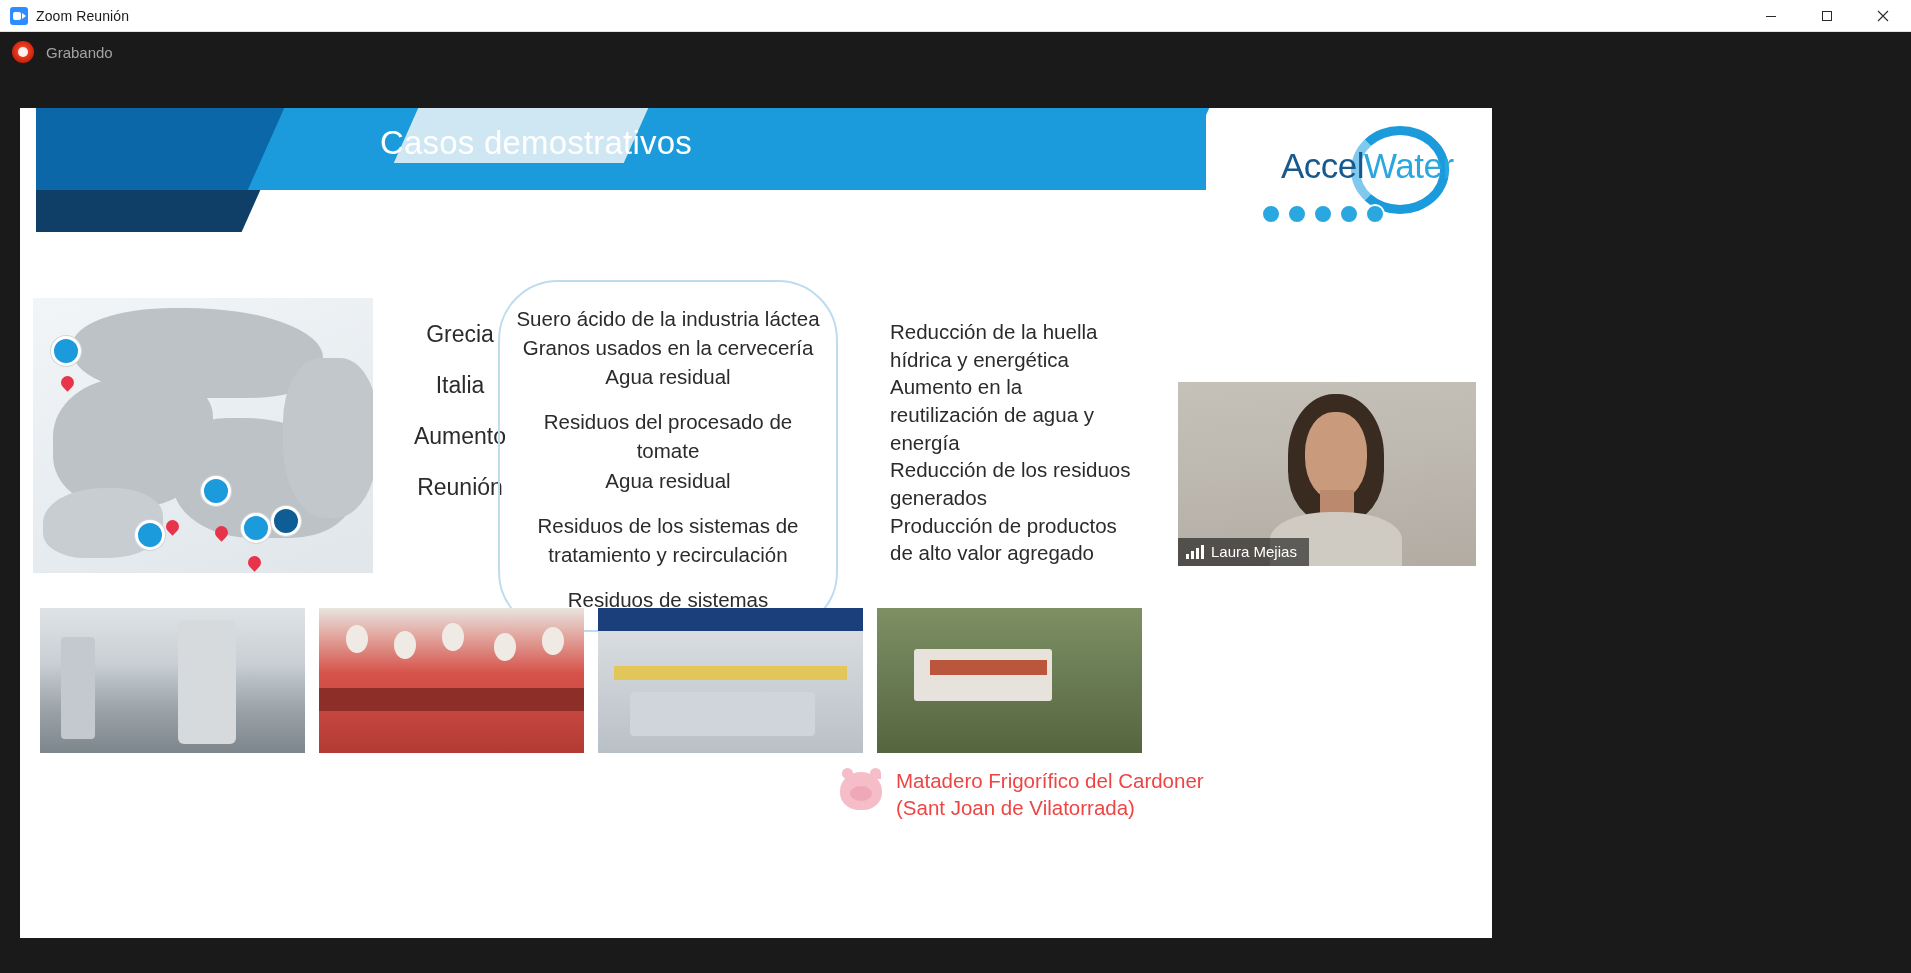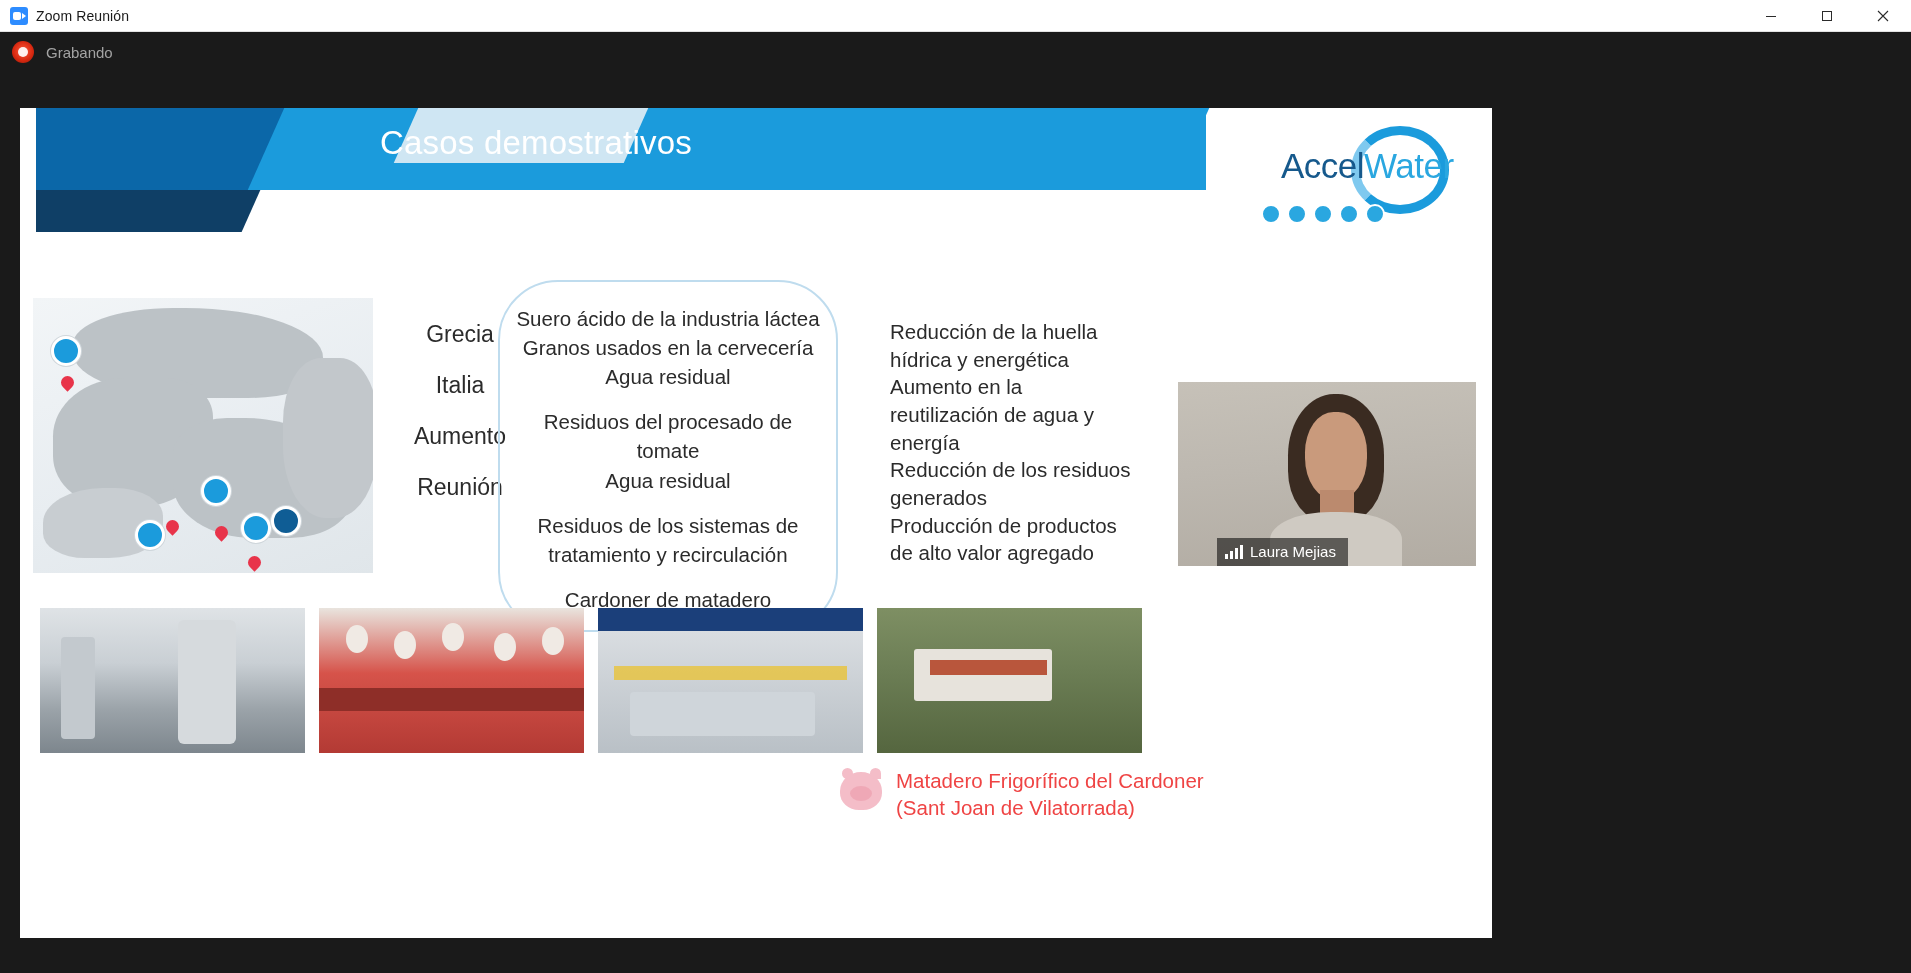--- a/index.html
+++ b/index.html
@@ -363,21 +363,20 @@
     background: #bb8a6e;
   }
   #video-tile .name-badge {
     position: absolute;
     left: 0; bottom: 0;
     display: flex;
     align-items: center;
     gap: 7px;
     padding: 5px 12px 6px 8px;
     background: rgba(0,0,0,.55);
-    margin-left: 39px;
   }
   #video-tile .name-badge .bars {
     display: flex;
     align-items: flex-end;
     gap: 2px;
     height: 14px;
   }
   #video-tile .name-badge .bars i {
     width: 3px;
     background: #ffffff;
@@ -484,21 +483,21 @@
       </p>
       <p>
         <span>Residuos del procesado de tomate</span><br>
         <span>Agua residual</span>
       </p>
       <p>
         <span>Residuos de los sistemas de</span><br>
         <span>tratamiento y recirculación</span>
       </p>
       <p>
-        <span>Cardoner de matadero</span><br>
+        <span>Residuos de sistemas</span><br>
         <span>Agua residual</span>
       </p>
     </div>
 
     <div class="benefits">
       <div>Reducción de la huella</div>
       <div>hídrica y energética</div>
       <div>Aumento en la</div>
       <div>reutilización de agua y</div>
       <div>energía</div>

